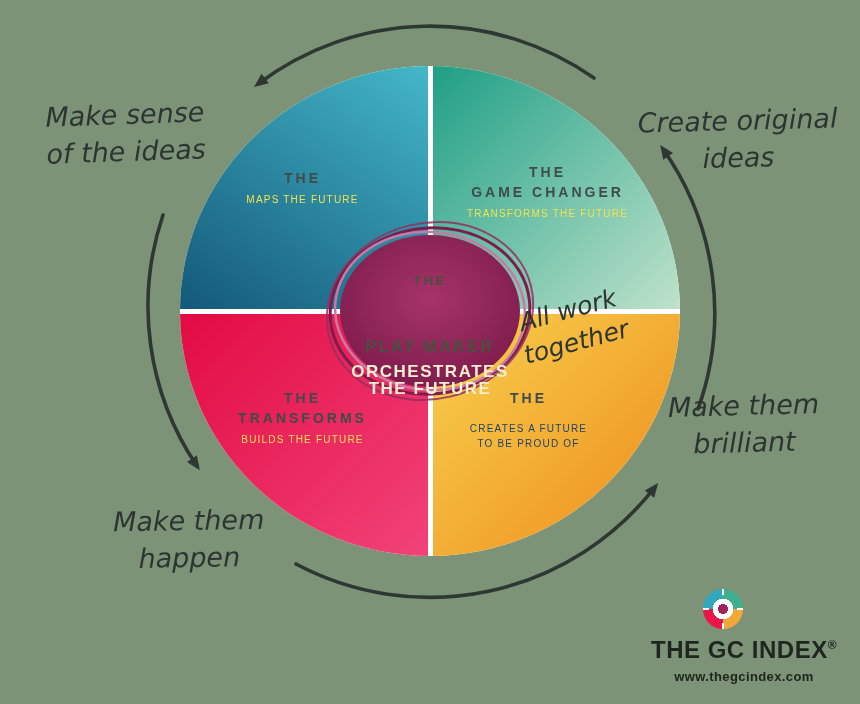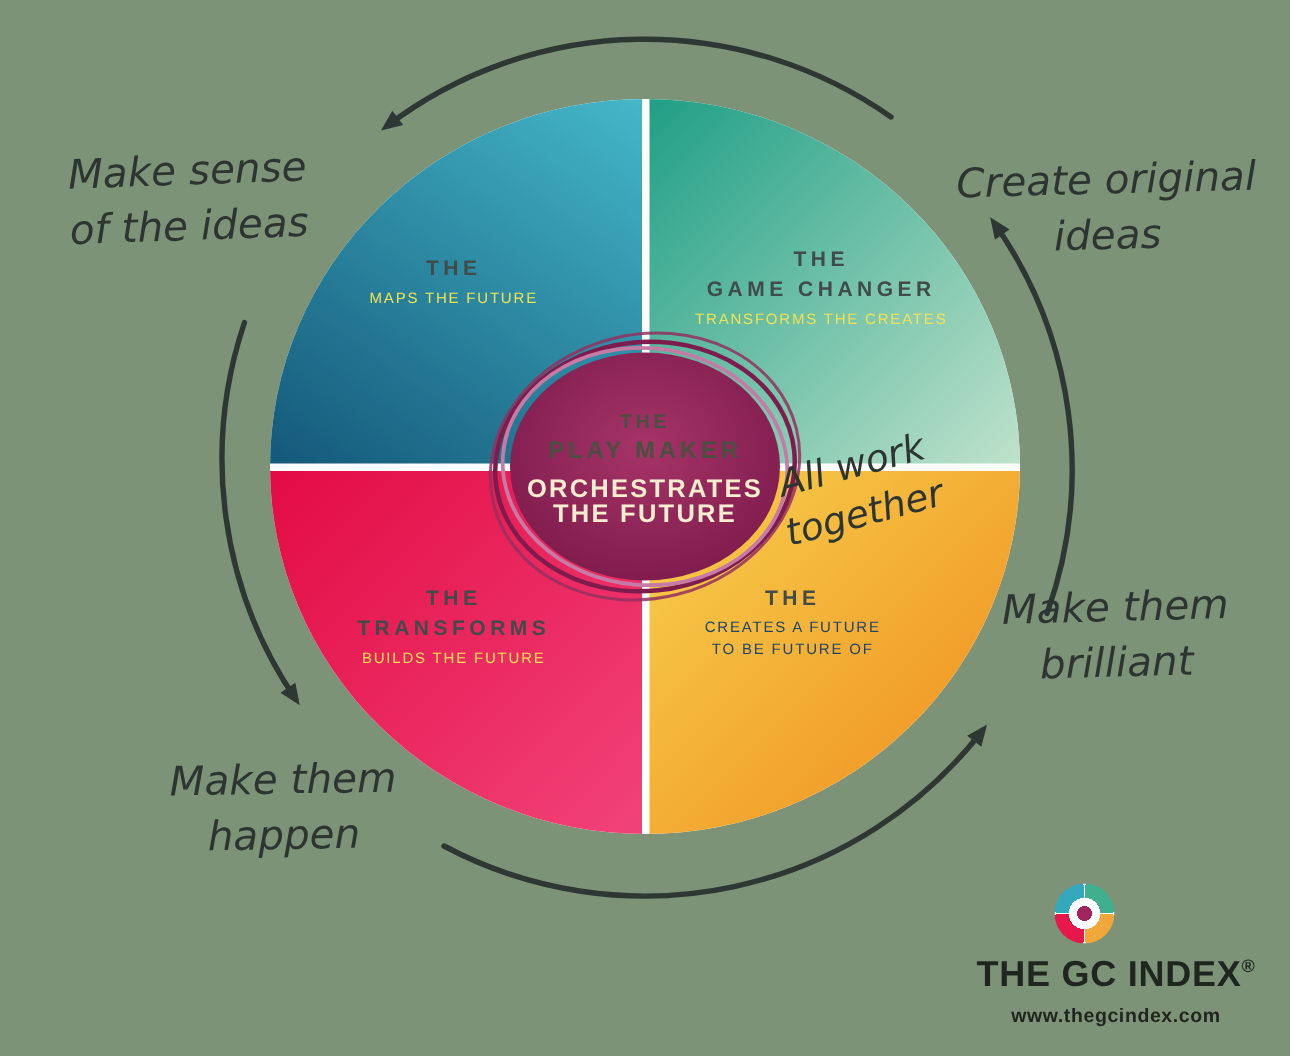--- a/index.html
+++ b/index.html
@@ -26,31 +26,31 @@
   
   .qlabel { position:absolute; text-align:center; z-index:3; }
   .q-the, .q-name {
     font-weight:bold; letter-spacing:3px; color:#414b49;
     font-size:14px; line-height:20px;
   }
   .q-tag {
     font-weight:normal; letter-spacing:1.2px; color:#f2e252;
     font-size:10px; line-height:15px; margin-top:4px;
   }
-  #label-polisher .q-tag { color:#1e4468; margin-top:3px; }
+  #label-polisher .q-tag { color:#1e4468; margin-top:13px; }
   #label-polisher .q-tag + .q-tag { margin-top:0; }
   #label-strategist  { left:205px; top:168px; width:195px; }
   #label-gamechanger { left:445px; top:162px; width:205px; }
   #label-implementer { left:205px; top:388px; width:195px; }
   #label-polisher    { left:436px; top:388px; width:185px; }
 
   
   #label-center { position:absolute; left:342px; top:272px; width:176px; text-align:center; z-index:5; }
   #label-center .c-the  { font-weight:bold; font-size:13px; letter-spacing:2.5px; color:#49503f; line-height:18px; }
-  #label-center .c-name { font-weight:bold; font-size:16px; letter-spacing:2.5px; color:#49503f; line-height:22px; }
+  #label-center .c-name { font-weight:bold; font-size:16px; letter-spacing:2.5px; color:#49503f; line-height:22px;margin-top:46px; }
   #label-center .c-tag  { font-weight:bold; font-size:17px; letter-spacing:1.5px; color:#f7eecf; line-height:17px; }
   #label-center .c-tag.first { margin-top:5px; }
 
   
   .hand {
     position:absolute; z-index:4; text-align:center;
     font-family:"DejaVu Sans", sans-serif; font-style:italic;
     color:#2c3531; font-size:27px; line-height:37px;
   }
   #ann-topleft    { left:28px;  top:96px;  width:195px; transform:rotate(-2deg); }
@@ -119,33 +119,33 @@
   </svg>
 
   <div class="qlabel" id="label-strategist">
     <div class="q-the">THE</div>
     <div class="q-tag">MAPS THE FUTURE</div>
   </div>
 
   <div class="qlabel" id="label-gamechanger">
     <div class="q-the">THE</div>
     <div class="q-name">GAME CHANGER</div>
-    <div class="q-tag">TRANSFORMS THE CREATES</div>
+    <div class="q-tag">TRANSFORMS THE FUTURE</div>
   </div>
 
   <div class="qlabel" id="label-implementer">
     <div class="q-the">THE</div>
     <div class="q-name">TRANSFORMS</div>
     <div class="q-tag">BUILDS THE FUTURE</div>
   </div>
 
   <div class="qlabel" id="label-polisher">
     <div class="q-the">THE</div>
     <div class="q-tag">CREATES A FUTURE</div>
-    <div class="q-tag">TO BE FUTURE OF</div>
+    <div class="q-tag">TO BE PROUD OF</div>
   </div>
 
   <div id="label-center">
     <div class="c-the">THE</div>
     <div class="c-name">PLAY MAKER</div>
     <div class="c-tag first">ORCHESTRATES</div>
     <div class="c-tag">THE FUTURE</div>
   </div>
 
   <div class="hand" id="ann-topleft">

